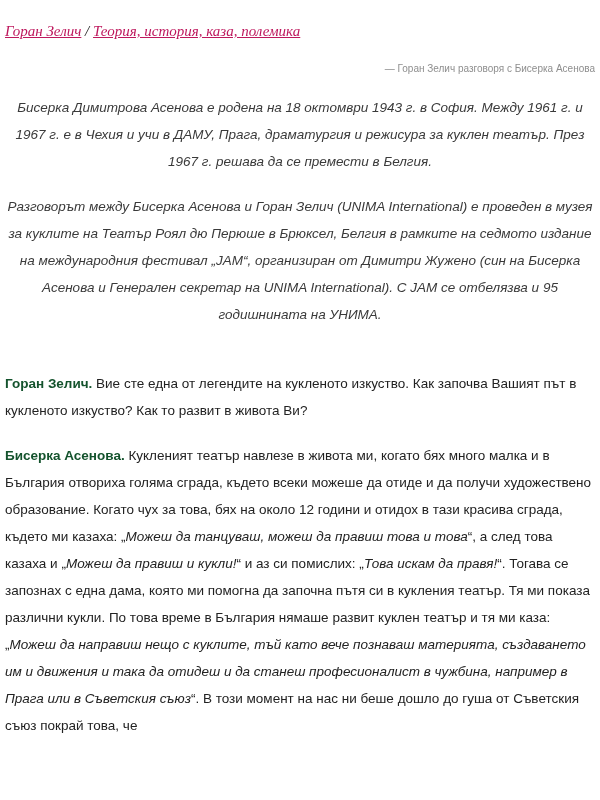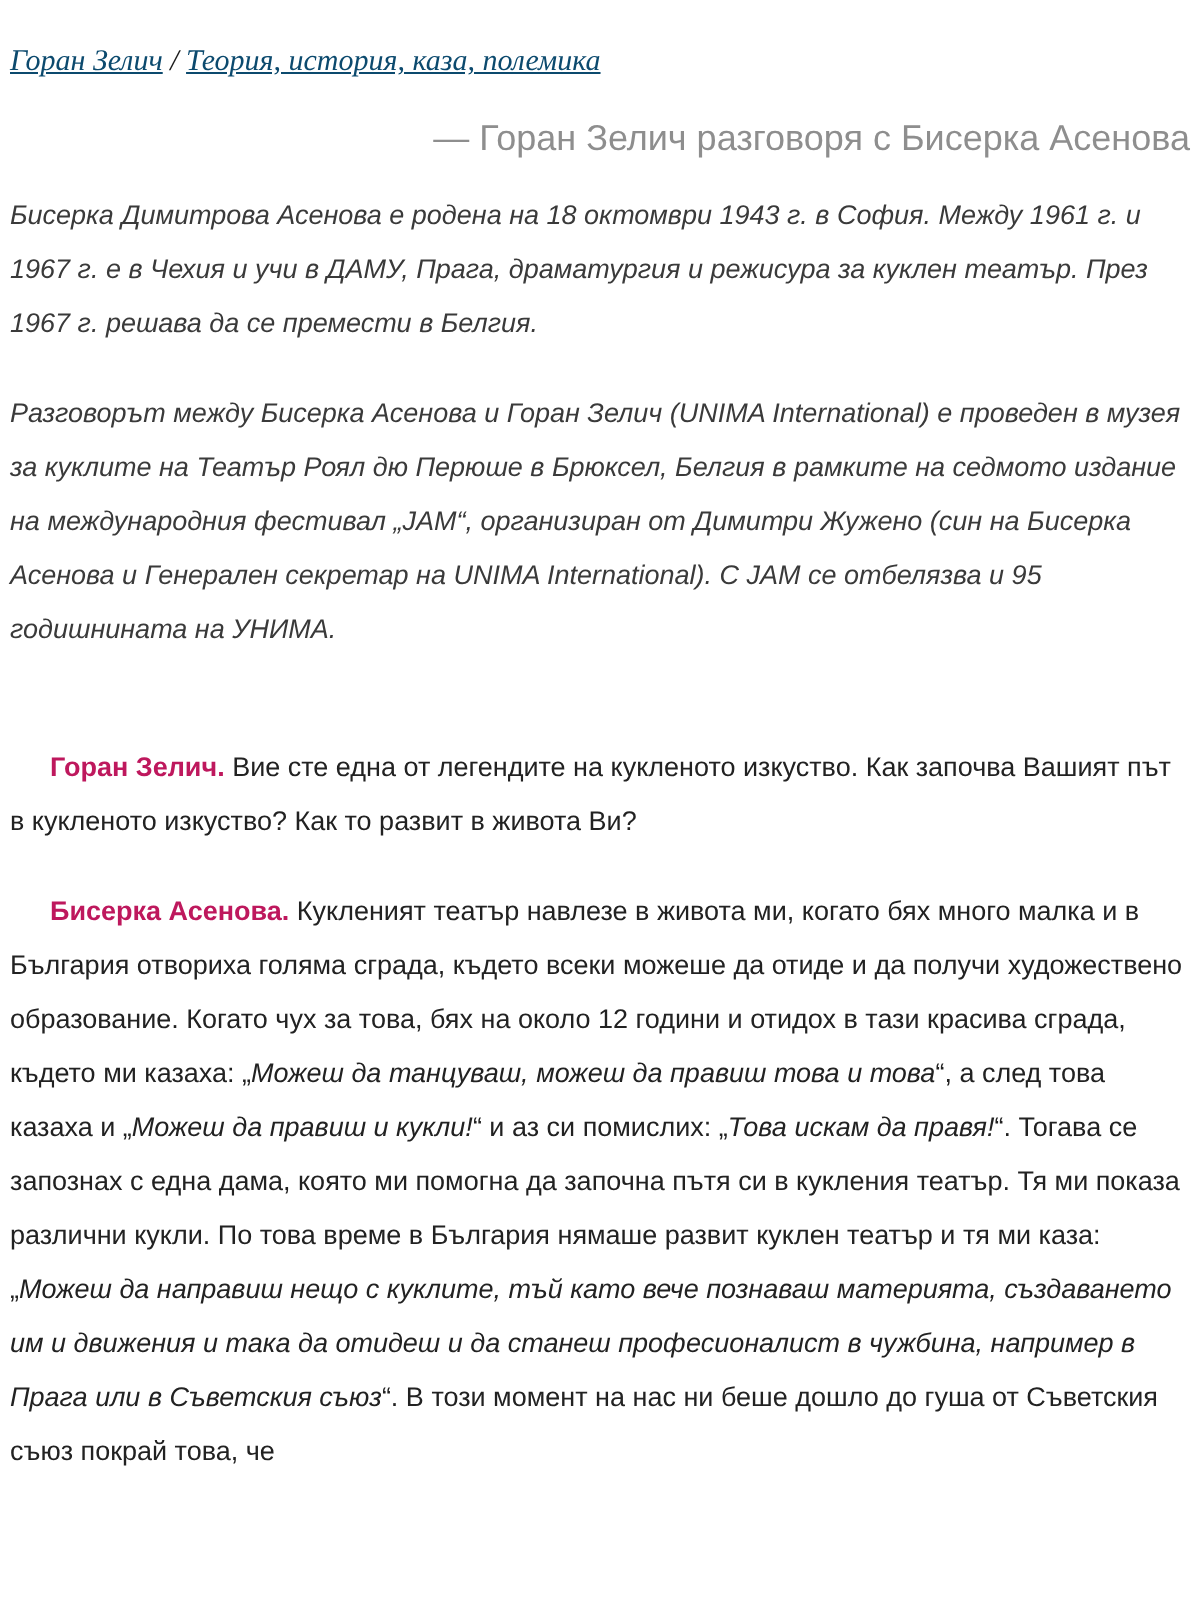--- a/index.html
+++ b/index.html
@@ -32,64 +32,63 @@
   }
   .byline {
     margin-top: 22px;
     font-family: "Liberation Serif", serif;
     font-style: italic;
     font-size: 15px;
     line-height: 18px;
     color: #2b2b2b;
   }
   .byline a {
-    color: #0c4a6e;
+    color: #be185d;
     text-decoration: underline;
     font-style: italic;
   }
   .byline .sep {
     color: #1a1a1a;
     font-style: italic;
     font-family: "Liberation Serif", serif;
   }
   .attribution {
     margin-top: 20px;
     text-align: right;
-    font-size: 18px;
+    font-size: 10px;
     line-height: 18px;
     color: #8e8e8e;
     font-family: "Liberation Sans", sans-serif;
   }
   .intro {
     margin-top: 12px;
   }
   .intro p {
     font-family: "Liberation Sans", sans-serif;
     font-style: italic;
     font-size: 13.5px;
     line-height: 27px;
     color: #3a3a3a;
     margin: 16px 0 18px 0;
-    text-align: left;
+    text-align: center;
   }
   .qa {
     margin-top: 42px;
   }
   .qa p {
     font-family: "Liberation Sans", sans-serif;
     font-size: 13.5px;
     line-height: 27px;
     color: #222222;
     margin: 0 0 18px 0;
     text-align: left;
   }
   .qa p .speaker {
     font-weight: bold;
-    color: #be185d;
-    margin-left: 20px;
+    color: #14532d;
   }
   .qa p i, .intro p i {
   }
 </style>
 </head>
 <body>
 
 <div class="page">
 
 

